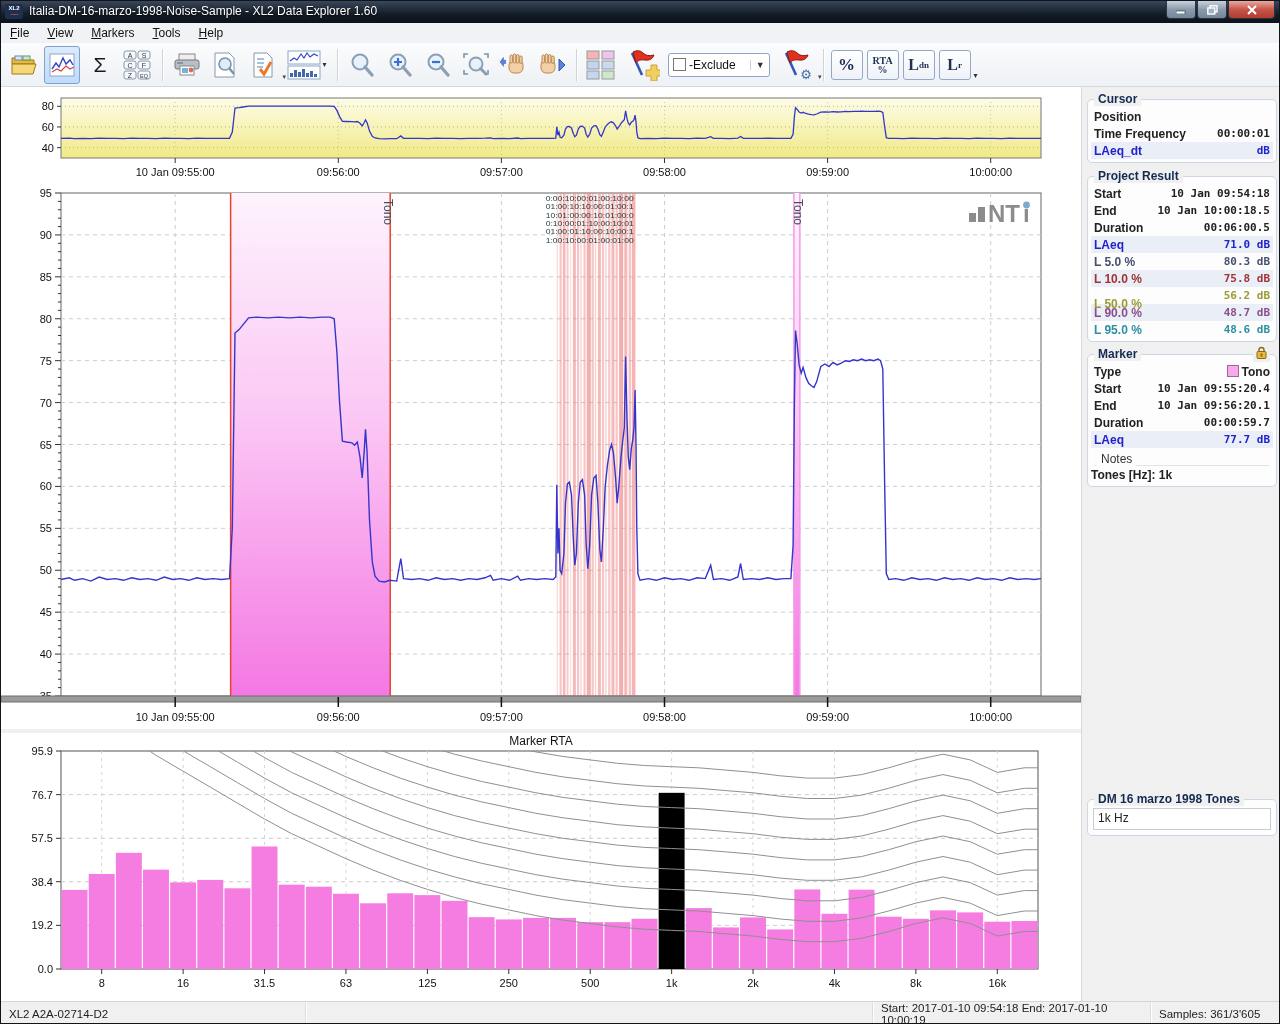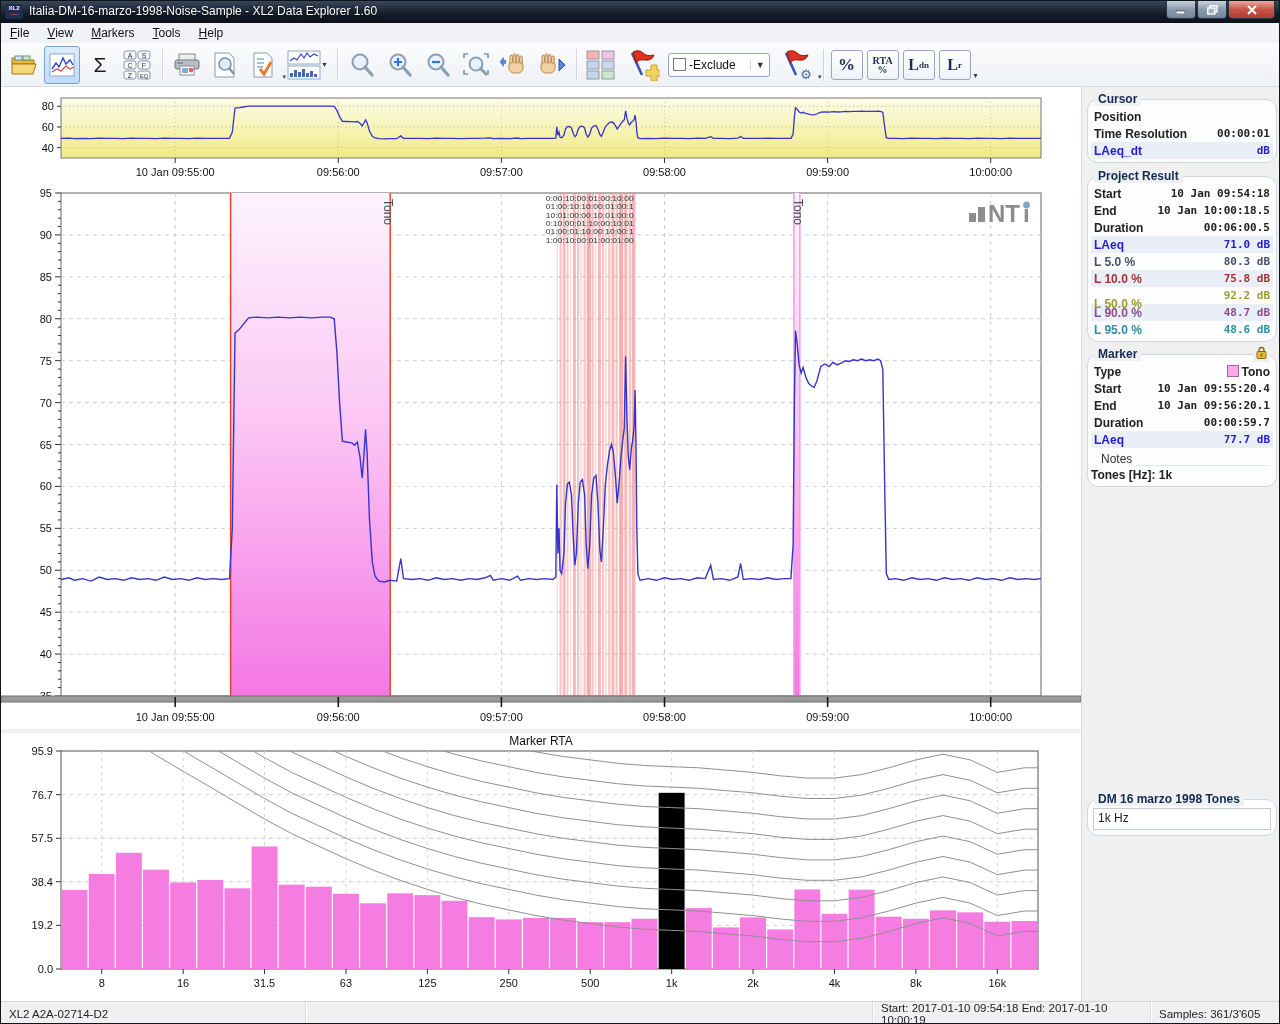--- a/index.html
+++ b/index.html
@@ -40,21 +40,21 @@
     align-items:center;padding:0 4px;margin:0 4px;font-size:12px;color:#111;}
   .combo .swatch{width:11px;height:11px;border:1px solid #777;background:#fff;margin-right:3px;}
   .combo .drop{margin-left:14px;border-left:1px solid #c8d2e0;padding-left:5px;color:#333;font-size:9px;}
   
   #charts{position:absolute;left:0;top:86px;width:1080px;height:914px;background:#fff;}
   #charts svg{position:absolute;left:0;}
   #splitter{position:absolute;left:0;top:642px;width:1080px;height:4px;background:#f0f0f0;}
   
   #sidepanel{position:absolute;left:1080px;top:86px;width:200px;height:914px;background:#f0f0f0;
     border-left:1px solid #d9d9d9;box-sizing:border-box;font-size:12px;}
-  .gbox{position:absolute;left:5px;width:188px;border:1px solid #cdd8e4;border-radius:11px;
+  .gbox{position:absolute;left:5px;width:188px;border:1px solid #cdd8e4;border-radius:5px;
     background:#fdfdfe;box-shadow:0 0 0 1px #fafbfc inset;}
   .gbox .ghead{position:absolute;top:-8px;left:6px;background:#f0f0f0;padding:0 4px;
     font-weight:bold;color:#132b52;font-size:12px;}
   .gbox .gbody{padding:8px 3px 3px 3px;}
   .prow{display:flex;justify-content:space-between;align-items:center;height:17px;
     padding:0 3px;color:#222;font-weight:bold;}
   .prow.shaded{background:#eaeef7;}
   .prow .pv{font-family:"DejaVu Sans Mono",monospace;font-size:11px;}
   .prow .swatch{display:inline-block;width:10px;height:10px;background:#f9a8ec;
     border:1px solid #9a6a9a;margin-right:3px;vertical-align:-1px;}
@@ -623,21 +623,21 @@
 
   <div id="sidepanel">
     <div class="gbox" style="top:12px" id="box-cursor">
       <span class="ghead">Cursor</span>
       <div class="gbody">
           <div class="prow">
             <span style="color: rgb(34, 34, 34);">Position</span>
             <span class="pv" style="color: rgb(34, 34, 34);"></span>
           </div>
           <div class="prow">
-            <span style="color: rgb(34, 34, 34);">Time Resolution</span>
+            <span style="color: rgb(34, 34, 34);">Time Frequency</span>
             <span class="pv" style="color: rgb(34, 34, 34);">00:00:01</span>
           </div>
           <div class="prow shaded">
             <span style="color: rgb(34, 34, 204);">LAeq_dt</span>
             <span class="pv" style="color: rgb(34, 34, 204); text-align: right;">dB</span>
           </div>
         </div>
     </div>
     <div class="gbox" style="top:89px" id="box-pr">
       <span class="ghead">Project Result</span>
@@ -661,21 +661,21 @@
           <div class="prow">
             <span style="color: rgb(68, 80, 110);">L 5.0 %</span>
             <span class="pv" style="color: rgb(68, 80, 110);">80.3 dB</span>
           </div>
           <div class="prow shaded">
             <span style="color: rgb(160, 51, 51);">L 10.0 %</span>
             <span class="pv" style="color: rgb(160, 51, 51);">75.8 dB</span>
           </div>
           <div class="prow">
             <span style="color: rgb(155, 155, 51); margin-top: 16px;">L 50.0 %</span>
-            <span class="pv" style="color: rgb(155, 155, 51);">92.2 dB</span>
+            <span class="pv" style="color: rgb(155, 155, 51);">56.2 dB</span>
           </div>
           <div class="prow shaded">
             <span style="color: rgb(138, 79, 138);">L 90.0 %</span>
             <span class="pv" style="color: rgb(138, 79, 138);">48.7 dB</span>
           </div>
           <div class="prow">
             <span style="color: rgb(46, 143, 163);">L 95.0 %</span>
             <span class="pv" style="color: rgb(46, 143, 163);">48.6 dB</span>
           </div>
         </div>

